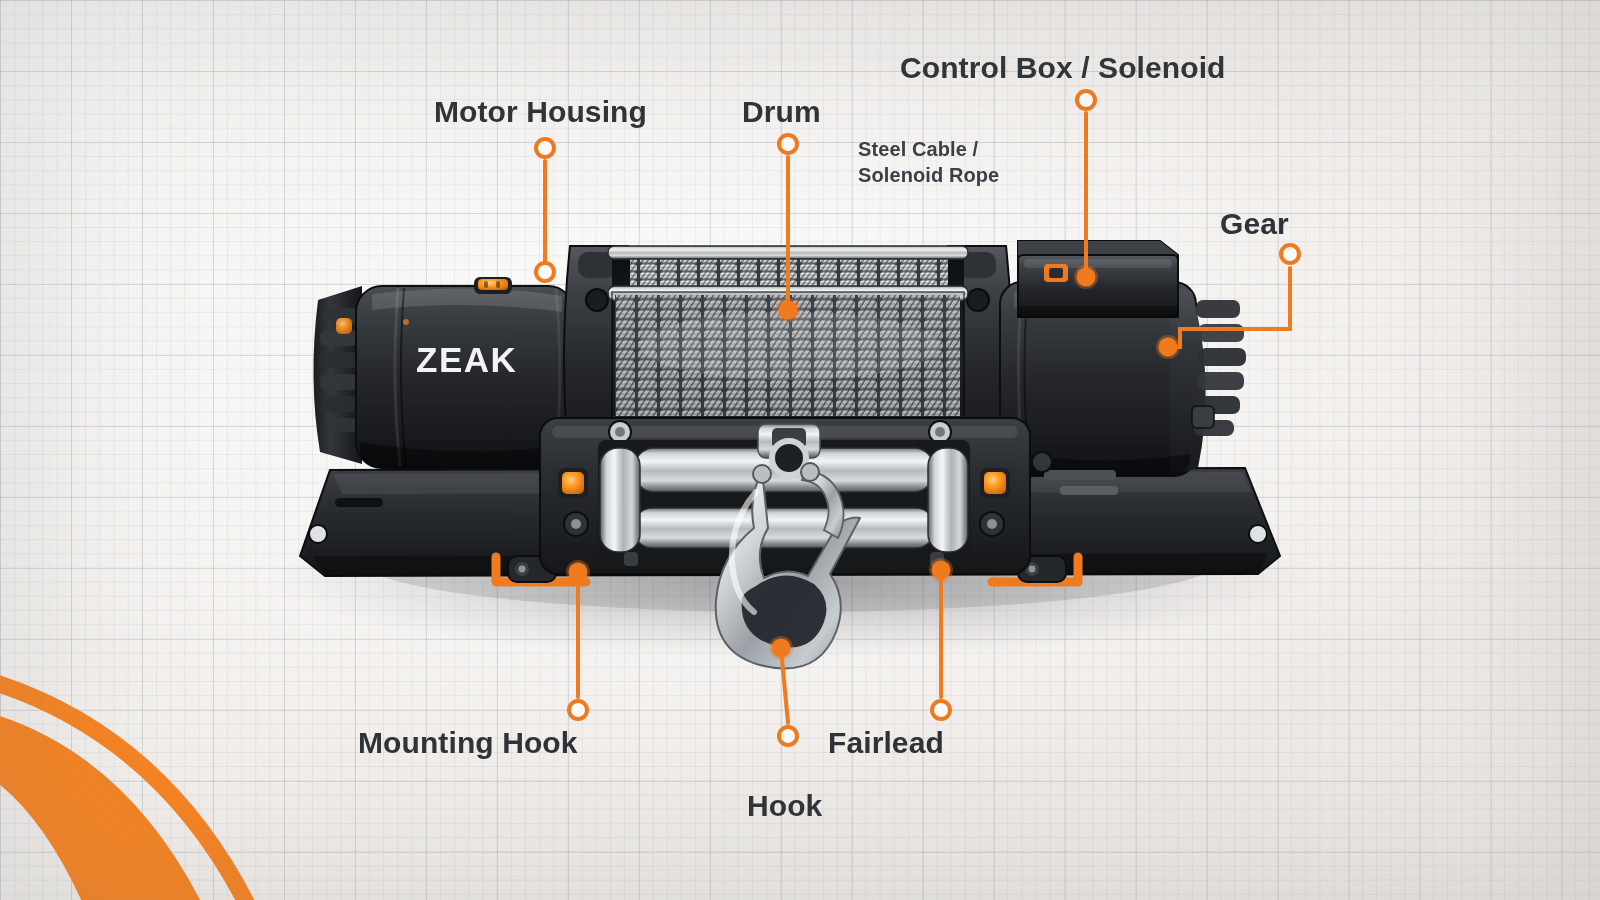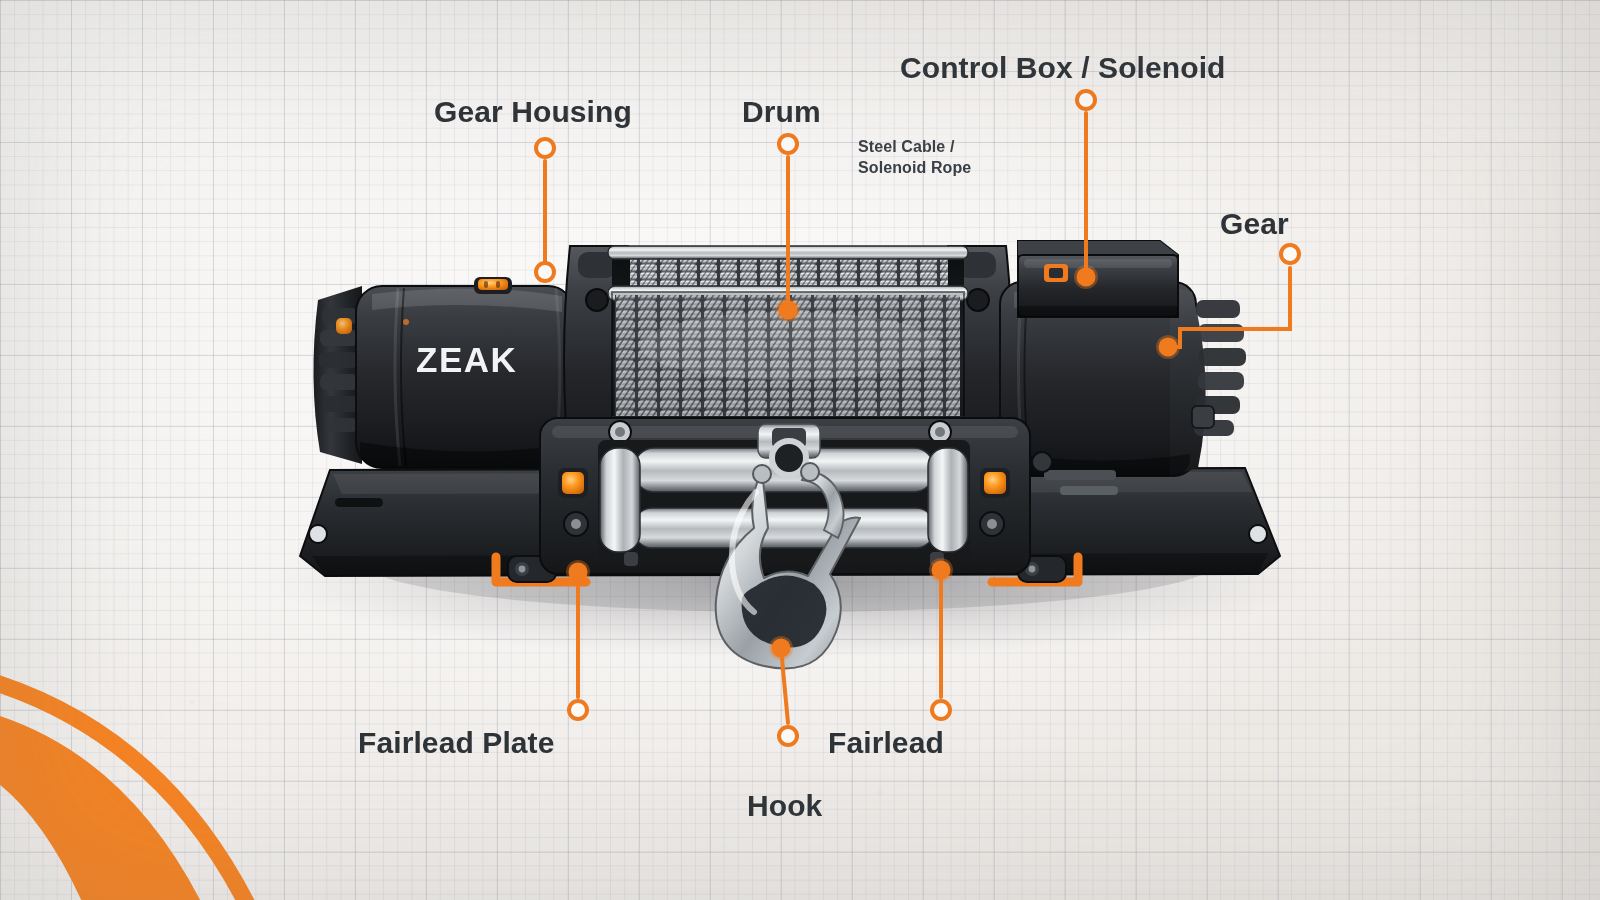--- a/index.html
+++ b/index.html
@@ -37,21 +37,21 @@
   }
   .vignette{position:absolute;inset:0;pointer-events:none;
     box-shadow:inset 0 0 190px rgba(120,118,120,.22);}
 
   
   .swoosh{position:absolute;left:-10px;bottom:-10px;width:330px;height:240px;pointer-events:none;}
 
   
   .label{position:absolute;color:#2e3338;font-weight:700;letter-spacing:.1px;white-space:nowrap;}
   .label.lg{font-size:30px;}
-  .label.sm{font-size:16px;line-height:1.32;font-weight:700;color:#3a4046;white-space:normal;}
+  .label.sm{font-size:20px;line-height:1.32;font-weight:700;color:#3a4046;white-space:normal;}
   .leaders{position:absolute;inset:0;pointer-events:none;}
 
   
   #winch{position:absolute;left:0;top:0;width:1600px;height:900px;}
 </style>
 </head>
 <body>
 
 <div id="stage">
 
@@ -350,25 +350,25 @@
         <path d="M788 723 L781 648" stroke="#f07a1e"></path>
         <circle cx="788" cy="736" r="9" fill="#fbfaf9" stroke="#f07a1e" stroke-width="4"></circle>
         <circle cx="781" cy="648" r="9.5" fill="#f07a1e" stroke="rgba(240,122,30,.35)" stroke-width="5"></circle>
         <path d="M941 697 L941 570" stroke="#f07a1e"></path>
         <circle cx="941" cy="710" r="9" fill="#fbfaf9" stroke="#f07a1e" stroke-width="4"></circle>
         <circle cx="941" cy="570" r="9.5" fill="#f07a1e" stroke="rgba(240,122,30,.35)" stroke-width="5"></circle>
       </g>
   </svg>
 
   <div id="labelLayer">
-      <div class="label lg" style="left: 434px; top: 95px; color: rgb(46, 51, 56);">Gear Housing</div>
+      <div class="label lg" style="left: 434px; top: 95px; color: rgb(46, 51, 56);">Motor Housing</div>
       <div class="label lg" style="left: 742px; top: 95px; color: rgb(46, 51, 56);">Drum</div>
       <div class="label lg" style="left: 900px; top: 51px; color: rgb(46, 51, 56);">Control Box / Solenoid</div>
       <div class="label lg" style="left: 1220px; top: 207px; color: rgb(46, 51, 56);">Gear</div>
-      <div class="label lg" style="left: 358px; top: 726px; color: rgb(46, 51, 56);">Fairlead Plate</div>
+      <div class="label lg" style="left: 358px; top: 726px; color: rgb(46, 51, 56);">Mounting Hook</div>
       <div class="label lg" style="left: 747px; top: 781px; color: rgb(46, 51, 56); margin-top: 8px;">Hook</div>
       <div class="label lg" style="left: 828px; top: 726px; color: rgb(46, 51, 56);">Fairlead</div>
       <div class="label sm" style="left: 858px; top: 136px;">
         <div>Steel Cable /</div>
         <div>Solenoid Rope</div>
       </div>
     </div>
 
   <svg class="swoosh" viewBox="0 0 330 240">
     <path d="M-10 40 q150 40 230 210 l-120 0 q-50 -120 -120 -155 Z" fill="#f68322"></path>

